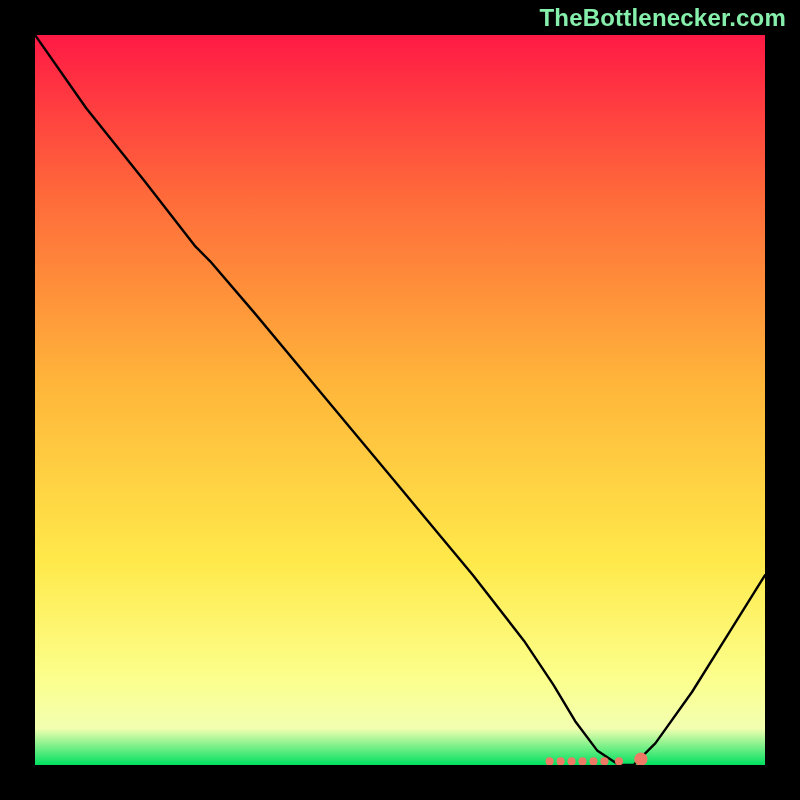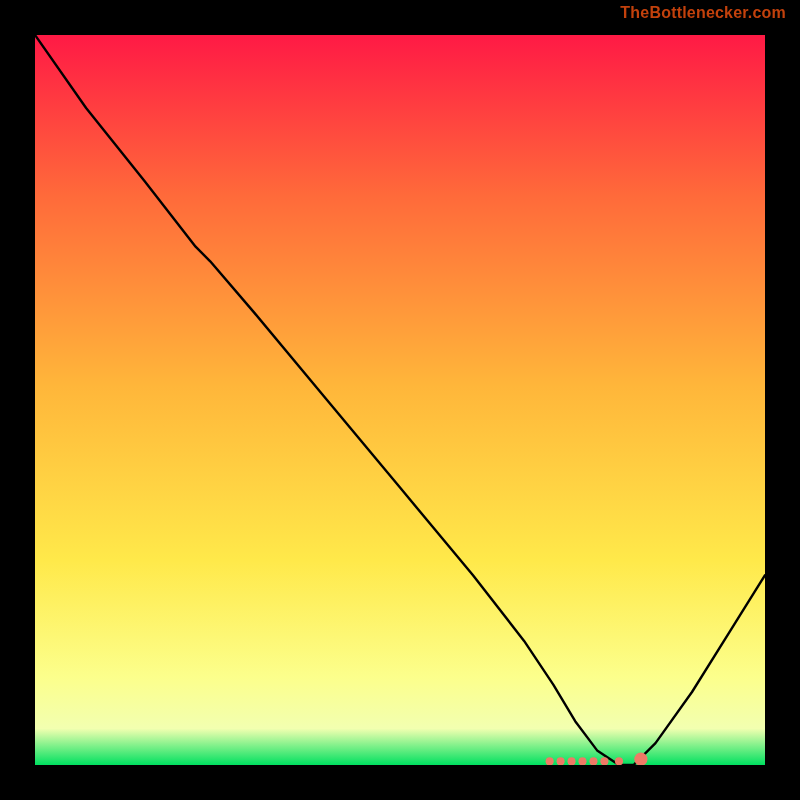--- a/index.html
+++ b/index.html
@@ -14,22 +14,22 @@
   .canvas {
     position: relative;
     width: 800px;
     height: 800px;
     background: #000;
   }
   .watermark {
     position: absolute;
     top: 4px;
     right: 14px;
-    color: #c2410c;
-    font-size: 16px;
+    color: #86efac;
+    font-size: 24px;
     font-weight: 600;
     letter-spacing: 0.2px;
     z-index: 10;
   }
   .plot-area {
     position: absolute;
     left: 35px;
     top: 35px;
     width: 730px;
     height: 730px;

